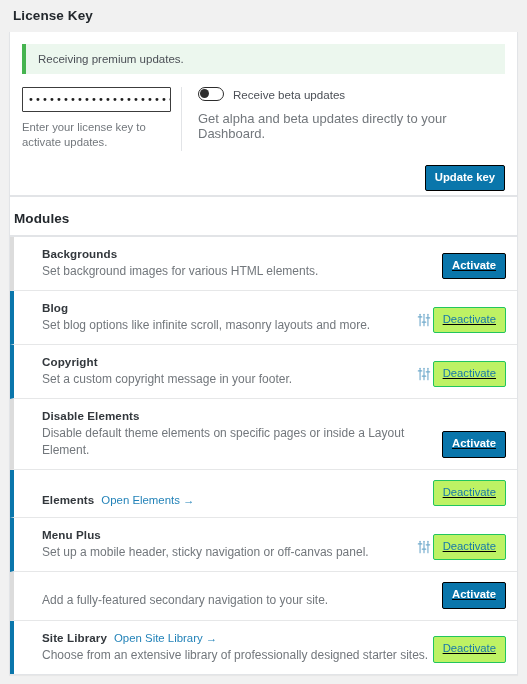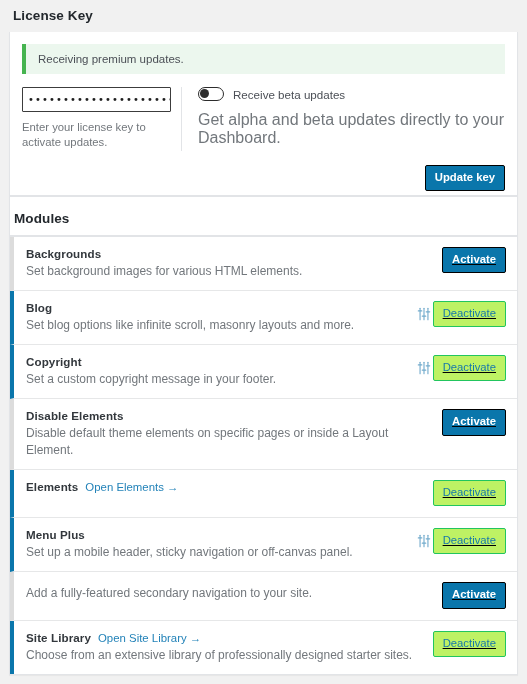--- a/index.html
+++ b/index.html
@@ -90,21 +90,21 @@
     width: 9px; height: 9px;
     border-radius: 50%;
     background: #2c2c2c;
   }
   .toggle-label {
     font-size: 11.6px;
     color: #4b4f56;
     margin-left: 9px;
   }
   .toggle-sub {
-    font-size: 16px;
+    font-size: 13px;
     color: #72777c;
     margin-top: 10px;
   }
 
   .panel-footer {
     display: flex;
     justify-content: flex-end;
     padding-top: 14px;
   }
 
@@ -130,24 +130,24 @@
   }
 
   
   .modules {
     background: #fff;
     border: 1px solid #e2e4e7;
     box-shadow: 0 1px 1px rgba(0,0,0,.04);
   }
   .module-row {
     display: flex;
-    align-items: flex-start;
+    align-items: flex-end;
     border-left: 4px solid #dcdcdc;
     border-bottom: 1px solid #e6e7e8;
-    padding: 10px 11px 11px 12px;
+    padding: 10px 11px 11px 28px;
     min-height: 46px;
     background: #fff;
   }
   .module-row.active { border-left-color: #0a76ab; }
   .module-row:last-child { border-bottom: none; }
 
   .module-info { flex: 1; padding-right: 10px; min-width: 0; }
   .module-title-line { display: flex; align-items: baseline; flex-wrap: wrap; }
   .module-title {
     font-size: 11.6px;

